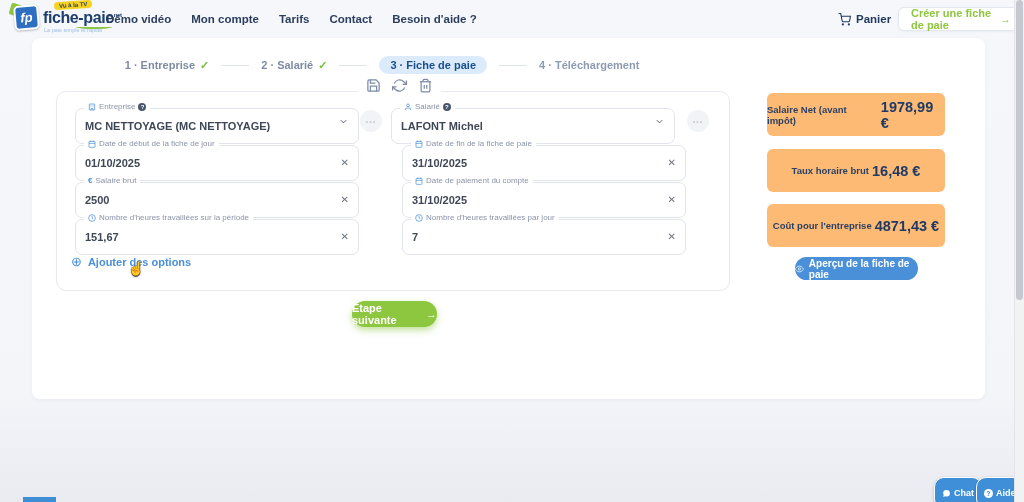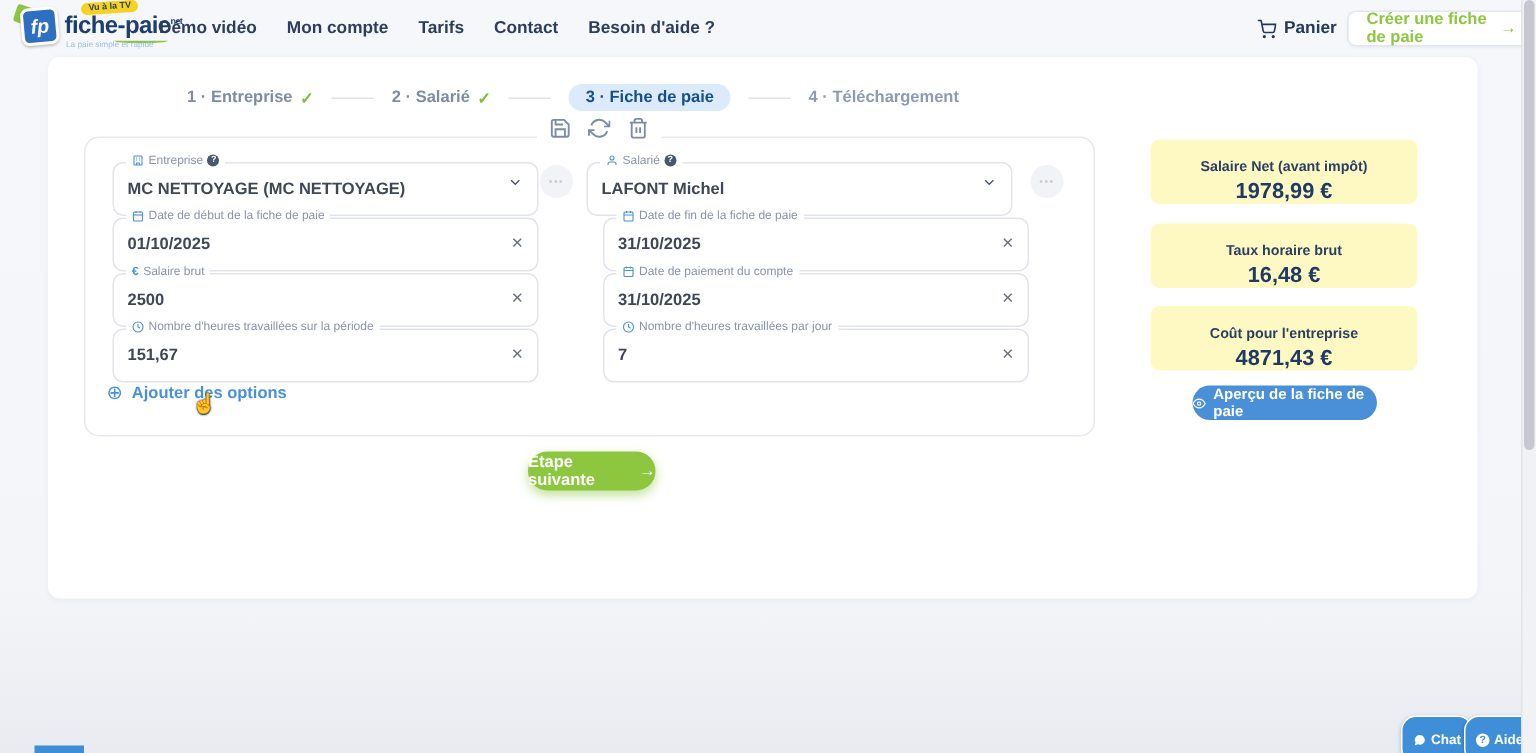--- a/index.html
+++ b/index.html
@@ -57,22 +57,22 @@
   .fvalue { position:absolute; left:9px; top:50%; transform:translateY(-50%); font-size:11px; font-weight:600; color:#3f4756; white-space:nowrap; }
   .fchev { position:absolute; right:9px; top:7px; width:11px; height:11px; stroke:#4a5568; stroke-width:2; fill:none; cursor:pointer; }
   .fclear { position:absolute; right:9px; top:50%; transform:translateY(-50%); font-size:10px; color:#6b7280; cursor:pointer; line-height:1; }
   .dots-btn { position:absolute; width:22px; height:22px; border-radius:50%; background:#f2f3f6; color:#c9ccd4;
               font-size:7px; letter-spacing:1px; display:flex; align-items:center; justify-content:center; cursor:pointer; }
   .add-options { position:absolute; left:14px; top:163px; display:flex; align-items:center; gap:6px; cursor:pointer; }
   .add-options .plus { color:#4a90d9; font-size:13px; line-height:1; }
   .add-options .txt { font-size:11px; font-weight:600; color:#4a90d9; }
   .cursor-hand { position:absolute; left:71px; top:169px; font-size:13px; color:#f8f8f8; text-shadow:0 0 1.5px #222, 0 1px 1px #444; z-index:5; }
   
-  .stat-card { position:absolute; left:735px; width:178px; height:43px; background:#fef9c3; border-radius:6px;
-               display:flex; flex-direction:column; align-items:center; justify-content:flex-end; gap:3px; }
+  .stat-card { position:absolute; left:735px; width:178px; height:43px; background:#fdba74; border-radius:6px;
+               display:flex; flex-direction:row; align-items:center; justify-content:center; gap:3px; }
   .stat-label { font-size:9.5px; font-weight:600; color:#2b3f63; }
   .stat-value { font-size:14.5px; font-weight:700; color:#1e3a66; }
   .preview-btn { position:absolute; left:763px; top:219px; width:123px; height:23px; background:#4a90d9; border-radius:12px;
                  display:flex; align-items:center; justify-content:center; gap:5px; color:#fff; font-size:10px; font-weight:600; cursor:pointer; }
   .preview-btn svg { width:10px; height:10px; stroke:#fff; stroke-width:2; fill:none; }
   .next-btn { position:absolute; left:320px; top:263px; width:85px; height:26px; background:#8dc63f; border-radius:14px;
               display:flex; align-items:center; justify-content:center; gap:5px; color:#fff; font-size:11px; font-weight:700;
               box-shadow:0 3px 7px rgba(141,198,63,.55); cursor:pointer; }
   
   .support-btn { position:absolute; top:477px; height:32px; background:#3f8fd8; border:1.5px solid #fff; border-radius:10px;
@@ -197,21 +197,21 @@
     <div class="dots-btn" style="left:630px;top:18px;">•••</div>
 
     <div class="field" style="left:18px;top:53px;">
       <span class="flabel">
         <svg viewBox="0 0 24 24">
             <rect x="3" y="4" width="18" height="18" rx="2"></rect>
             <line x1="16" y1="2" x2="16" y2="6"></line>
             <line x1="8" y1="2" x2="8" y2="6"></line>
             <line x1="3" y1="10" x2="21" y2="10"></line>
           </svg>
-        <span>Date de début de la fiche de paie</span>
+        <span>Date de début de la fiche de jour</span>
       </span>
       <span class="fvalue">01/10/2025</span>
       <span class="fclear">✕</span>
     </div>
 
     <div class="field" style="left:345px;top:53px;">
       <span class="flabel">
         <svg viewBox="0 0 24 24">
             <rect x="3" y="4" width="18" height="18" rx="2"></rect>
             <line x1="16" y1="2" x2="16" y2="6"></line>

